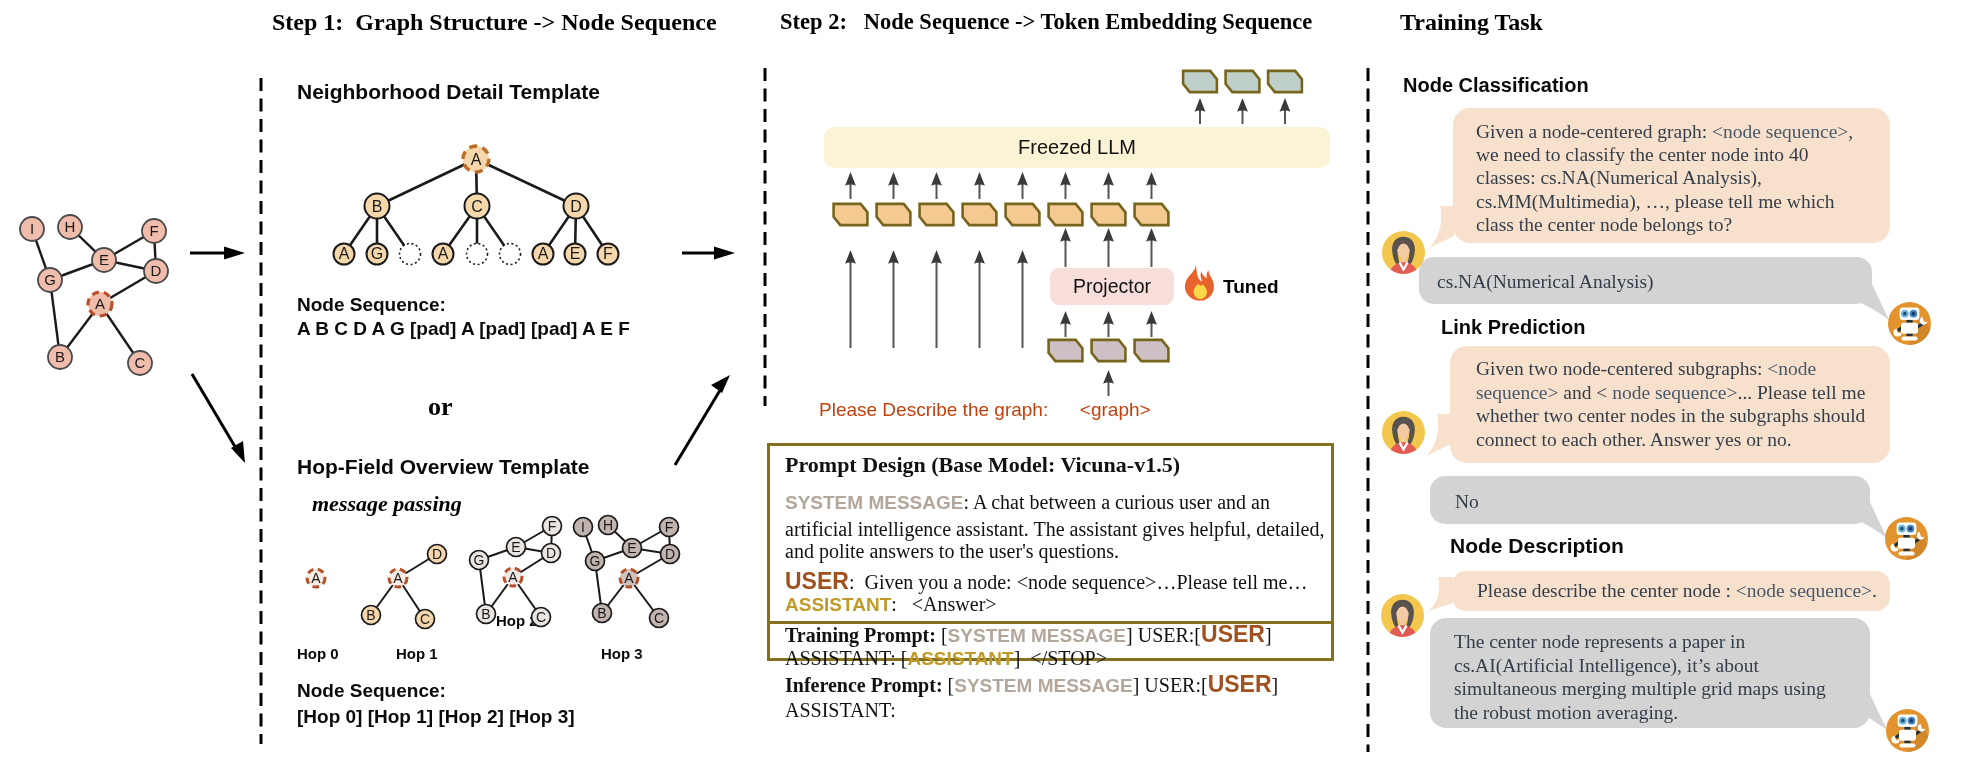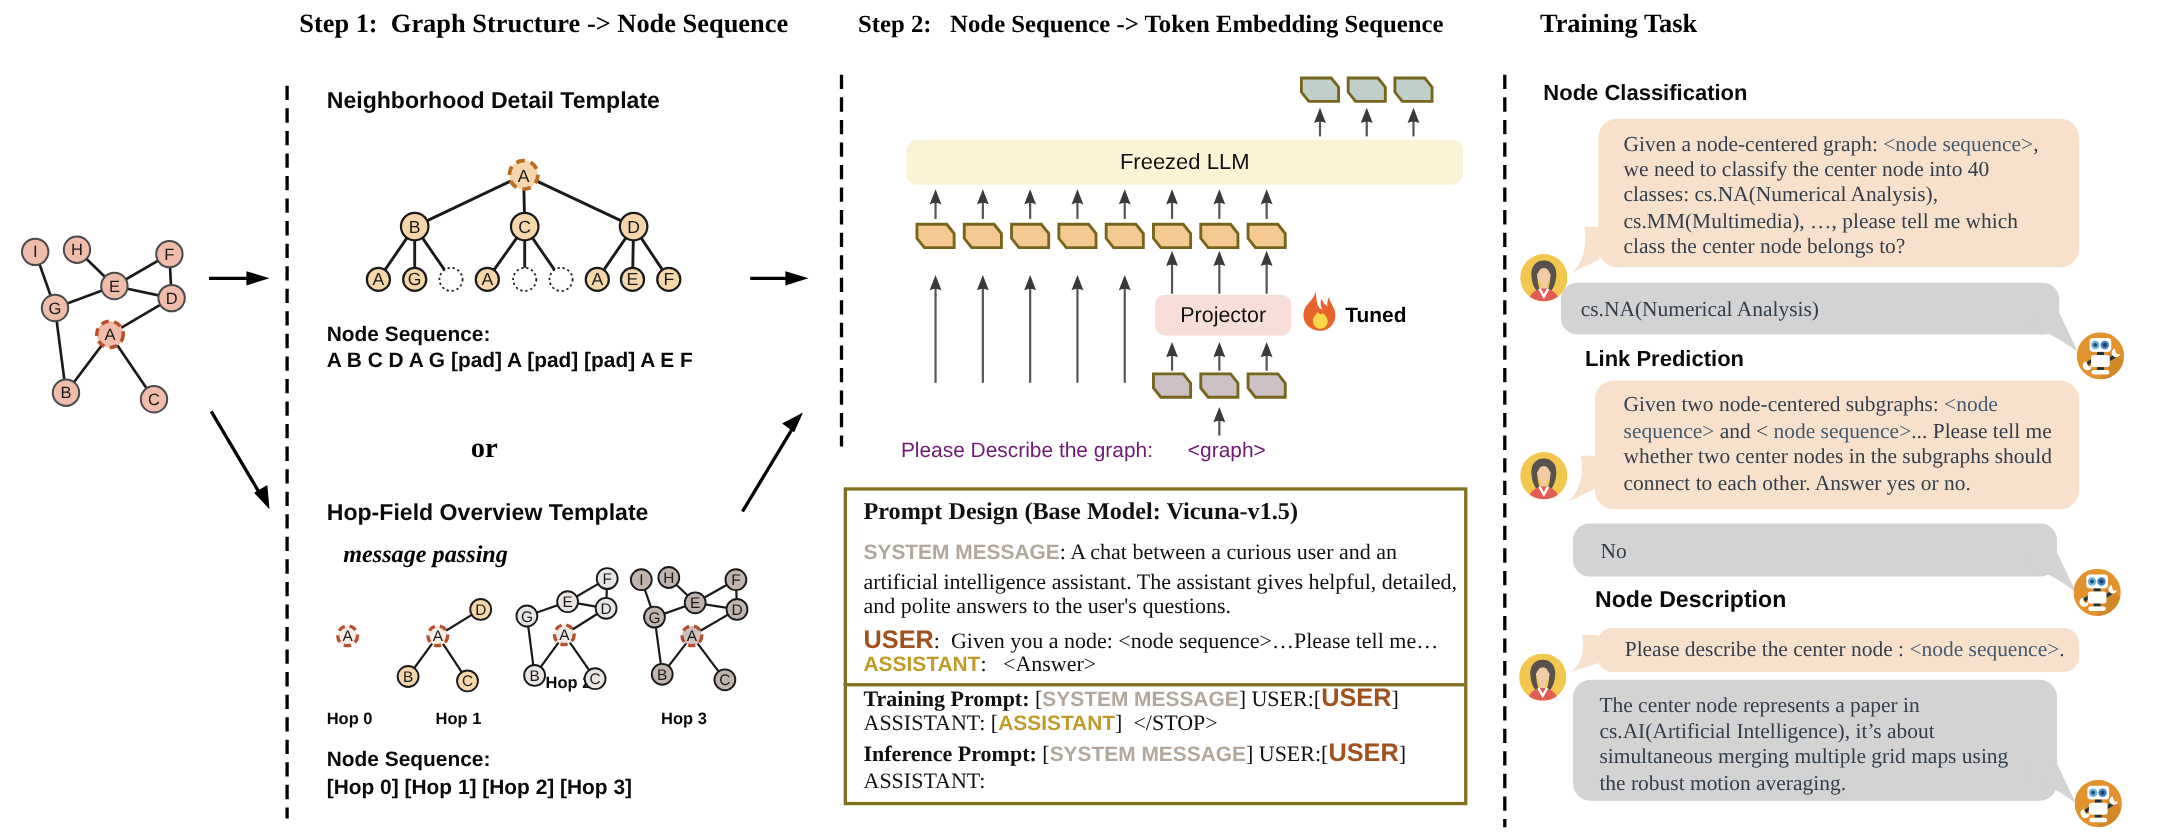--- a/index.html
+++ b/index.html
@@ -325,23 +325,23 @@
     </g>
     <line x1="348.5" y1="356" x2="348.5" y2="338" stroke="#555" stroke-width="2"></line>
     <use href="#ah" x="348.5" y="330" fill="#3a3a3a"></use>
     <g transform="translate(419,224)">
       <path d="M17 0.5 C16.2 7.5 10.2 10.8 7.6 15.8 C5 20.8 5.4 26.8 8.9 31 C12 34.8 16.6 36.9 21 36.6 C25.9 36.9 30.4 34.2 32.9 30 C35.6 25.4 35.5 19.7 33 15 C31.6 12.3 29.8 9.9 29.3 6.3 C27.6 9.1 27.2 11.5 27.9 14.3 C25.2 12.9 23.2 10.5 22.3 7.3 C20.9 11 21.6 14.1 23.2 17.4 C19.6 16.5 17.8 12.7 17 0.5 Z" fill="#e8622c"></path>
       <path d="M14.6 27.6 C14.6 24 17.4 22.3 18.8 19.5 C19.8 21.4 22.5 22.8 23.5 20.3 C25.8 22.6 28 24.8 28 28 C28 31.9 24.9 35 21.2 35 C17.6 35 14.6 31.7 14.6 27.6 Z" fill="#fbd84a"></path>
     </g>
     <text x="463" y="253" font-size="19" font-weight="bold" fill="#000">Tuned</text>
   </svg>
 
-  <div class="abs" style="left:819px;top:399px;font-size:19px;color:#701a75;">Please Describe the graph: &nbsp;&nbsp;&nbsp;&nbsp;&nbsp;&lt;graph&gt;</div>
-
-  <div class="abs serif" style="left:767px;top:443px;width:567px;height:289px;border:3px solid #84711f;box-sizing:border-box;font-size:20px;color:#111;">
+  <div class="abs" style="left:819px;top:399px;font-size:19px;color:#c2410c;">Please Describe the graph: &nbsp;&nbsp;&nbsp;&nbsp;&nbsp;&lt;graph&gt;</div>
+
+  <div class="abs serif" style="left:767px;top:443px;width:567px;height:218px;border:3px solid #84711f;box-sizing:border-box;font-size:20px;color:#111;">
     <div class="pline" style="top:7px;font-weight:bold;font-size:22px;">Prompt Design (Base Model: Vicuna-v1.5)</div>
     <div class="pline" style="top:45px;"><span class="sm">SYSTEM MESSAGE</span>: A chat between a curious user and an</div>
     <div class="pline" style="top:72px;">artificial intelligence assistant. The assistant gives helpful, detailed,</div>
     <div class="pline" style="top:94px;">and polite answers to the user's questions.</div>
     <div class="pline" style="top:123px;"><span class="us">USER</span>:&nbsp; Given you a node: &lt;node sequence&gt;…Please tell me…</div>
     <div class="pline" style="top:147px;"><span class="as">ASSISTANT</span>:&nbsp;&nbsp; &lt;Answer&gt;</div>
     <div style="position:absolute;left:-3px;top:175px;width:564px;border-top:3px solid #84711f;"></div>
     <div class="pline" style="top:176px;"><b>Training Prompt: </b>[<span class="sm">SYSTEM MESSAGE</span>] USER:[<span class="us">USER</span>]</div>
     <div class="pline" style="top:201px;">ASSISTANT: [<span class="as">ASSISTANT</span>]&nbsp; &lt;/STOP&gt;</div>
     <div class="pline" style="top:226px;"><b>Inference Prompt: </b>[<span class="sm">SYSTEM MESSAGE</span>] USER:[<span class="us">USER</span>]</div>

